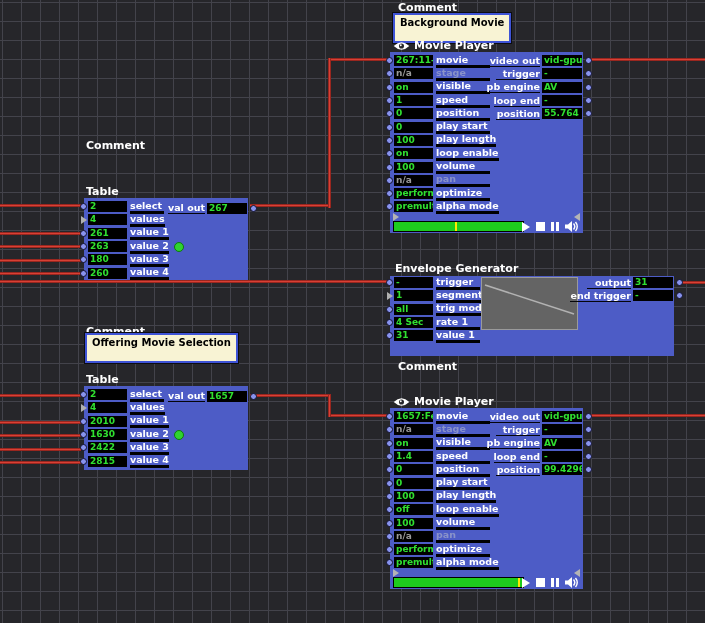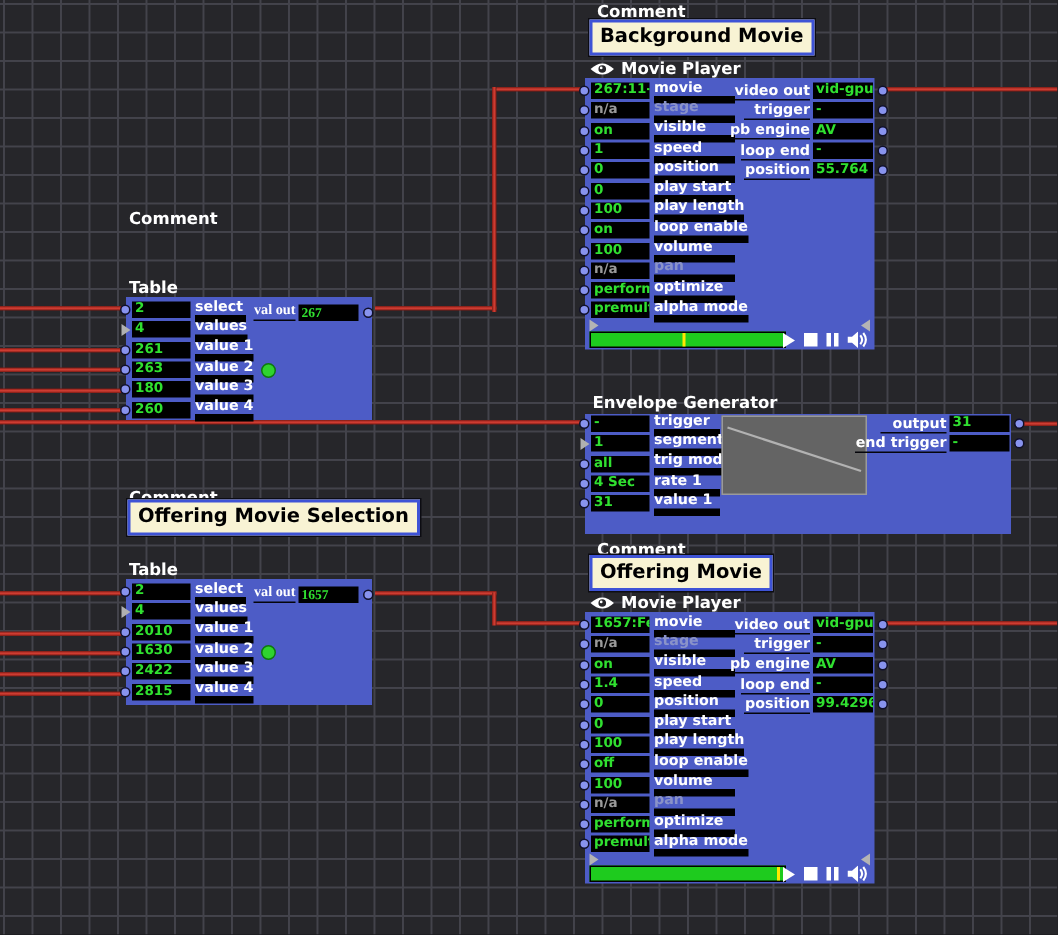--- a/index.html
+++ b/index.html
@@ -12,56 +12,56 @@
       linear-gradient(90deg, #43434b 1px, transparent 1px);
     background-size:19px 19px;
     background-position:2px 2px;
     font-family:"DejaVu Sans", sans-serif;
   }
   
   .wh { position:absolute; height:3px; background:linear-gradient(#7a1a14,#d84035,#7a1a14); }
   .wv { position:absolute; width:3px;  background:linear-gradient(90deg,#7a1a14,#d84035,#7a1a14); }
   
   .cmt-hdr { position:absolute; color:#fff; font-size:11px; font-weight:bold; white-space:nowrap; }
-  .cmt-box { position:absolute; background:#f8f3d4; color:#000; font-size:13px; font-weight:bold;
-             border:2px solid #3e53d6; box-shadow:0 0 0 1px #0c0c12; padding:2px 5px 3px 5px; white-space:nowrap; }
+  .cmt-box { position:absolute; background:#f8f3d4; color:#000; font-size:10px; font-weight:bold;
+             border:2px solid #3e53d6; box-shadow:0 0 0 1px #0c0c12; padding:2px 5px 13px 5px; white-space:nowrap; }
   
   .ntitle { position:absolute; color:#fff; font-size:11px; font-weight:bold; white-space:nowrap;
             display:flex; align-items:center; gap:4px; }
   .node { position:absolute; background:#4d5cc6; }
   
   .rows { position:absolute; left:0; top:2px; right:0; }
   .row  { height:13.3px; position:relative; display:flex; align-items:center; }
   .conn { position:absolute; left:-4px; width:7px; height:7px; border-radius:50%;
           background:#8893ee; border:1px solid #10102a; }
   .conn.tri { width:0; height:0; border-radius:0; background:none;
           border:4px solid transparent; border-left:6px solid #b0b0b0; left:-3px; }
   .val  { margin-left:4px; width:39px; height:11px; background:#000; color:#30e030;
           font-size:9px; font-weight:bold; line-height:11px; padding:0 2px;
           overflow:hidden; white-space:nowrap; }
   .val.na { color:#9a9a9a; }
   .lbl  { margin-left:3px; min-width:54px; color:#fff; font-size:9.5px; font-weight:bold;
-          border-bottom:5px solid #000000; line-height:11px; white-space:nowrap; }
+          border-bottom:3px solid #000000; line-height:11px; white-space:nowrap; }
   .lbl.dim { color:#8a93c9; }
   .tablenode .lbl { min-width:34px; }
   .envnode  .lbl { min-width:44px; }
   .dot { display:none; width:10px; height:10px; border-radius:50%;
          background:#2fd32f; border:1px solid #0d7a0d; margin-left:5px; }
   .dot.show { display:inline-block; }
   
   .outs { position:absolute; top:2px; right:0; }
   .orow { height:13.3px; display:flex; align-items:center; justify-content:flex-end;
           position:relative; padding-right:1px; }
   .olbl { color:#fff; font-size:9.5px; font-weight:bold; border-bottom:1px solid #05050a;
           line-height:11px; white-space:nowrap; text-align:right; min-width:44px; margin-right:2px; }
   .oval { width:40px; height:11px; background:#000; color:#30e030; font-size:9px; font-weight:bold;
           line-height:11px; padding:0 2px; overflow:hidden; white-space:nowrap; }
   .oconn { position:absolute; right:-9px; top:3px; width:7px; height:7px; border-radius:50%;
           background:#8893ee; border:1px solid #10102a; }
-  .tbl-out { position:absolute; top:4px; right:8px; display:flex; align-items:center; padding-right:1px;font-family:Liberation Serif, serif; }
+  .tbl-out { position:absolute; top:4px; right:0; display:flex; align-items:center; padding-right:1px; }
   .tbl-out .olbl { min-width:28px; }
   
   .graph { position:absolute; left:91px; top:1px; width:97px; height:53px;
            background:#646464; border:1px solid #9a9a9a; }
   
   .transport { position:absolute; left:0; right:0; top:160px; height:21px; }
   .marker-l { position:absolute; left:3px; top:1px; width:0; height:0;
               border:4px solid transparent; border-left:6px solid #b4b4b4; }
   .marker-r { position:absolute; right:3px; top:1px; width:0; height:0;
               border:4px solid transparent; border-right:6px solid #b4b4b4; }
@@ -376,21 +376,20 @@
         </div>
       </div>
     <div class="tbl-out">
       <span class="olbl">val out</span>
       <span class="oval">1657</span>
       <span class="oconn"></span>
     </div>
   </div>
 
   <div class="cmt-hdr" style="left:398px;top:360px">Comment</div>
-  <div class="cmt-box" style="left:393px;top:370px">Offering Movie</div>
 
   <div class="ntitle" style="left:393px;top:395px">
     <svg width="17" height="10" viewBox="0 0 24 12">
         <path d="M1 6 Q12 -4.5 23 6 Q12 16.5 1 6 Z" fill="#fff"></path>
         <circle cx="12" cy="6" r="3.6" fill="#26262a"></circle>
         <circle cx="11" cy="5" r="1.3" fill="#fff"></circle>
       </svg>
     <span>Movie Player</span>
   </div>
   <div class="node" style="left:390px;top:408px;width:193px;height:181px">

